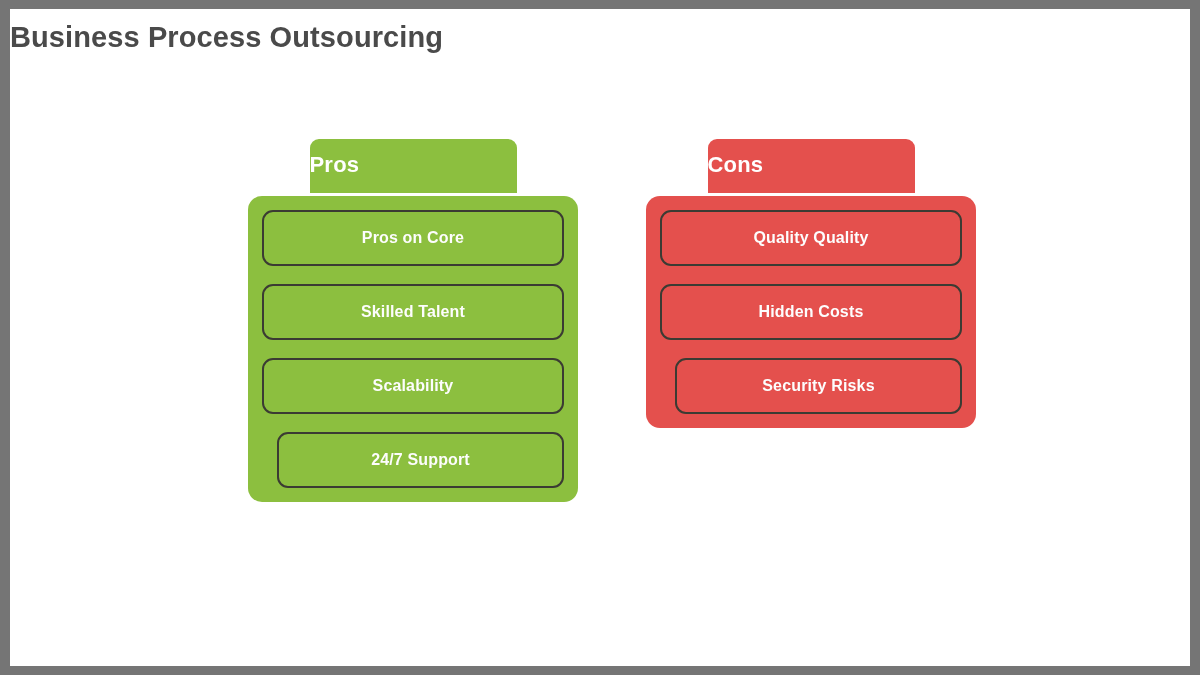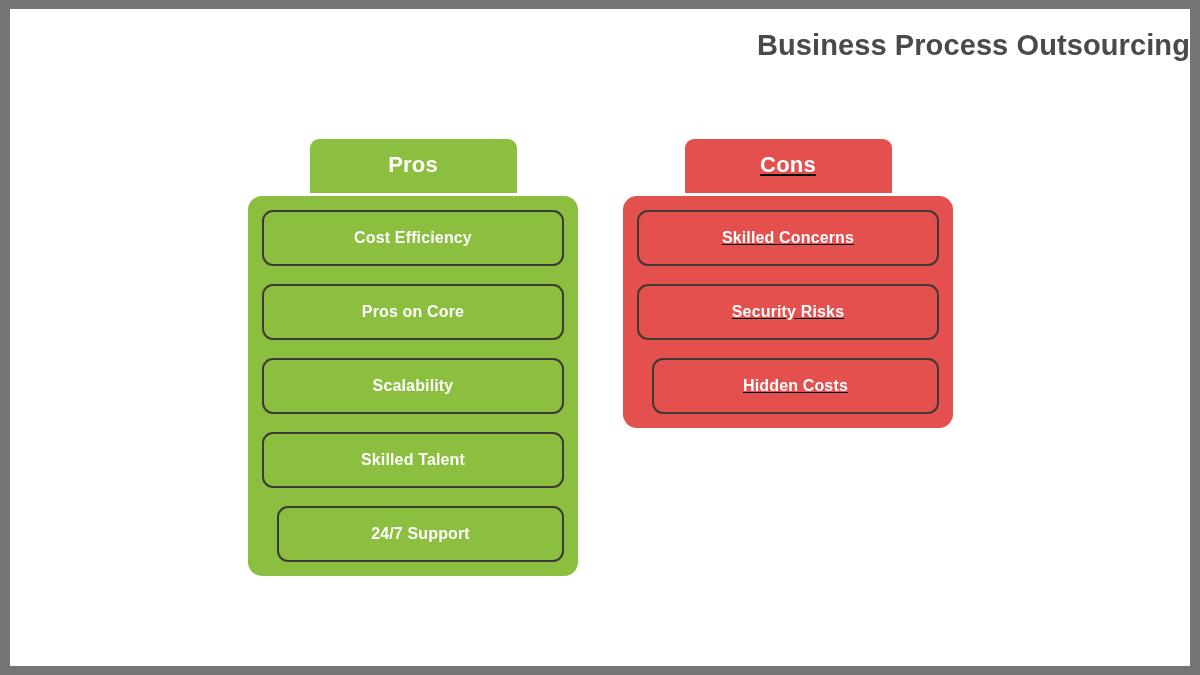--- a/index.html
+++ b/index.html
@@ -33,48 +33,48 @@
     top: 9px;
     width: 1180px;
     height: 657px;
     background: #ffffff;
   }
 
   
   #page-title {
     position: absolute;
     left: 0;
-    top: 20px;
+    top: 12px;
     width: 1180px;
-    text-align: right;
+    text-align: left;
     font-size: 29px;
     font-weight: bold;
     color: #4a4a4a;
     letter-spacing: 0.1px;
     white-space: nowrap;
   }
 
   
   .column {
     position: absolute;
     top: 130px;
   }
   #pros-column { left: 238px; }
-  #cons-column { left: 613px; text-decoration: underline; }
+  #cons-column { left: 636px; }
 
   
   .panel-tab {
     position: relative;
     margin: 0 auto;
     width: 207px;
     height: 54px;
     border-radius: 9px 9px 0 0;
     display: flex;
     align-items: center;
-    justify-content: center;
+    justify-content: flex-start;
     z-index: 2;
   }
   .panel-tab-label {
     color: #ffffff;
     font-size: 22px;
     font-weight: bold;
     letter-spacing: 0.2px;
     line-height: 1;
     position: relative;
     top: -1px;
@@ -126,48 +126,45 @@
   <div id="canvas">
 
     <div id="page-title">Business Process Outsourcing</div>
 
     <div id="pros-column" class="column">
       <div id="pros-tab" class="panel-tab">
         <span class="panel-tab-label">Pros</span>
       </div>
       <div id="pros-body" class="panel-body">
         <div class="panel-item">
-          <span class="panel-item-label">Cost Efficiency</span>
-        </div>
-        <div class="panel-item">
           <span class="panel-item-label">Pros on Core</span>
         </div>
         <div class="panel-item">
-          <span class="panel-item-label">Scalability</span>
+          <span class="panel-item-label">Skilled Talent</span>
         </div>
         <div class="panel-item">
-          <span class="panel-item-label">Skilled Talent</span>
+          <span class="panel-item-label">Scalability</span>
         </div>
         <div class="panel-item">
           <span class="panel-item-label">24/7 Support</span>
         </div>
       </div>
     </div>
 
     <div id="cons-column" class="column">
       <div id="cons-tab" class="panel-tab">
         <span class="panel-tab-label">Cons</span>
       </div>
       <div id="cons-body" class="panel-body">
         <div class="panel-item">
-          <span class="panel-item-label">Skilled Concerns</span>
+          <span class="panel-item-label">Quality Quality</span>
+        </div>
+        <div class="panel-item">
+          <span class="panel-item-label">Hidden Costs</span>
         </div>
         <div class="panel-item">
           <span class="panel-item-label">Security Risks</span>
-        </div>
-        <div class="panel-item">
-          <span class="panel-item-label">Hidden Costs</span>
         </div>
       </div>
     </div>
 
   </div>
 </div>
 
 </body></html>

